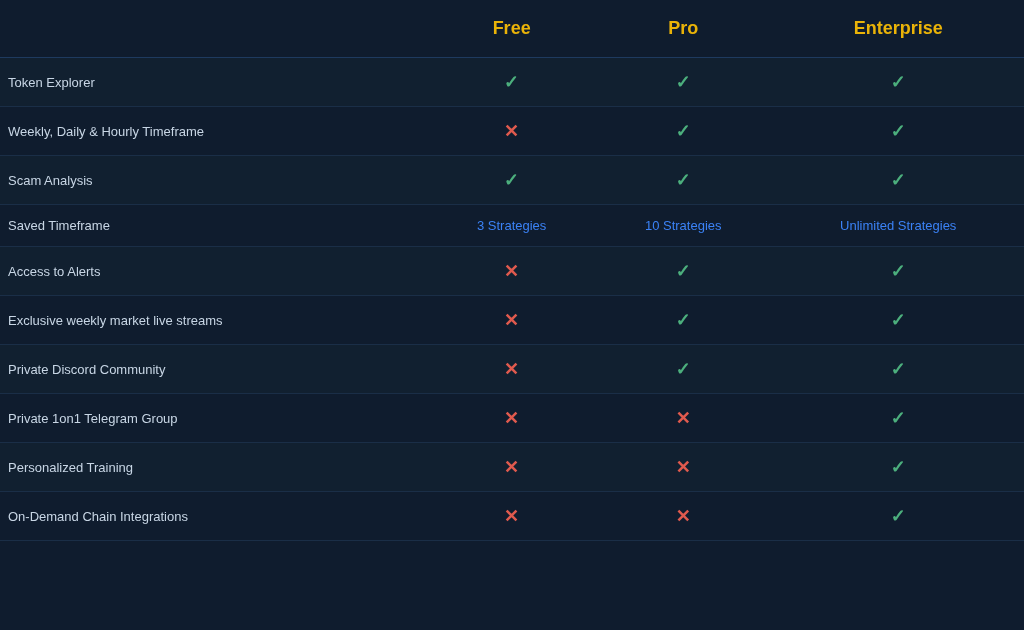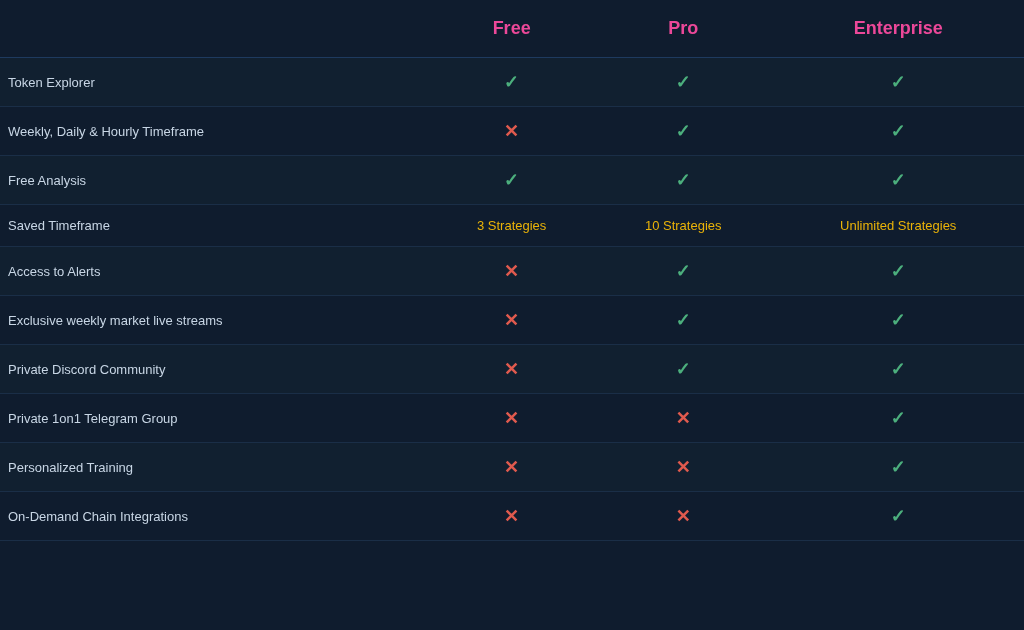--- a/index.html
+++ b/index.html
@@ -11,21 +11,21 @@
       min-height: 630px;
     }
     .comparison-table {
       width: 100%;
       border-collapse: collapse;
     }
     .comparison-table thead tr th {
       padding: 18px 10px;
       font-size: 18px;
       font-weight: 700;
-      color: #ec4899;
+      color: #eab308;
       text-align: center;
       background-color: #0f1c2e;
       border-bottom: 1px solid #1e3a5f;
     }
     .comparison-table thead tr th:first-child {
       text-align: left;
       padding-left: 16px;
     }
     .comparison-table tbody tr {
       border-bottom: 1px solid #1a2e47;
@@ -53,21 +53,21 @@
       color: #4caf7d;
       font-size: 18px;
       font-weight: 700;
     }
     .cross {
       color: #e05a4e;
       font-size: 18px;
       font-weight: 700;
     }
     .strategies-text {
-      color: #eab308;
+      color: #3b82f6;
       font-size: 13px;
     }
   </style>
 </head>
 <body>
 
 <table class="comparison-table">
   <thead>
     <tr>
       <th></th>
@@ -83,21 +83,21 @@
         <td><span class="check">✓</span></td>
         <td><span class="check">✓</span></td>
       </tr>
       <tr>
         <td>Weekly, Daily &amp; Hourly Timeframe</td>
         <td><span class="cross">✕</span></td>
         <td><span class="check">✓</span></td>
         <td><span class="check">✓</span></td>
       </tr>
       <tr>
-        <td>Free Analysis</td>
+        <td>Scam Analysis</td>
         <td><span class="check">✓</span></td>
         <td><span class="check">✓</span></td>
         <td><span class="check">✓</span></td>
       </tr>
       <tr>
         <td>Saved Timeframe</td>
         <td><span class="strategies-text">3 Strategies</span></td>
         <td><span class="strategies-text">10 Strategies</span></td>
         <td><span class="strategies-text">Unlimited Strategies</span></td>
       </tr>

